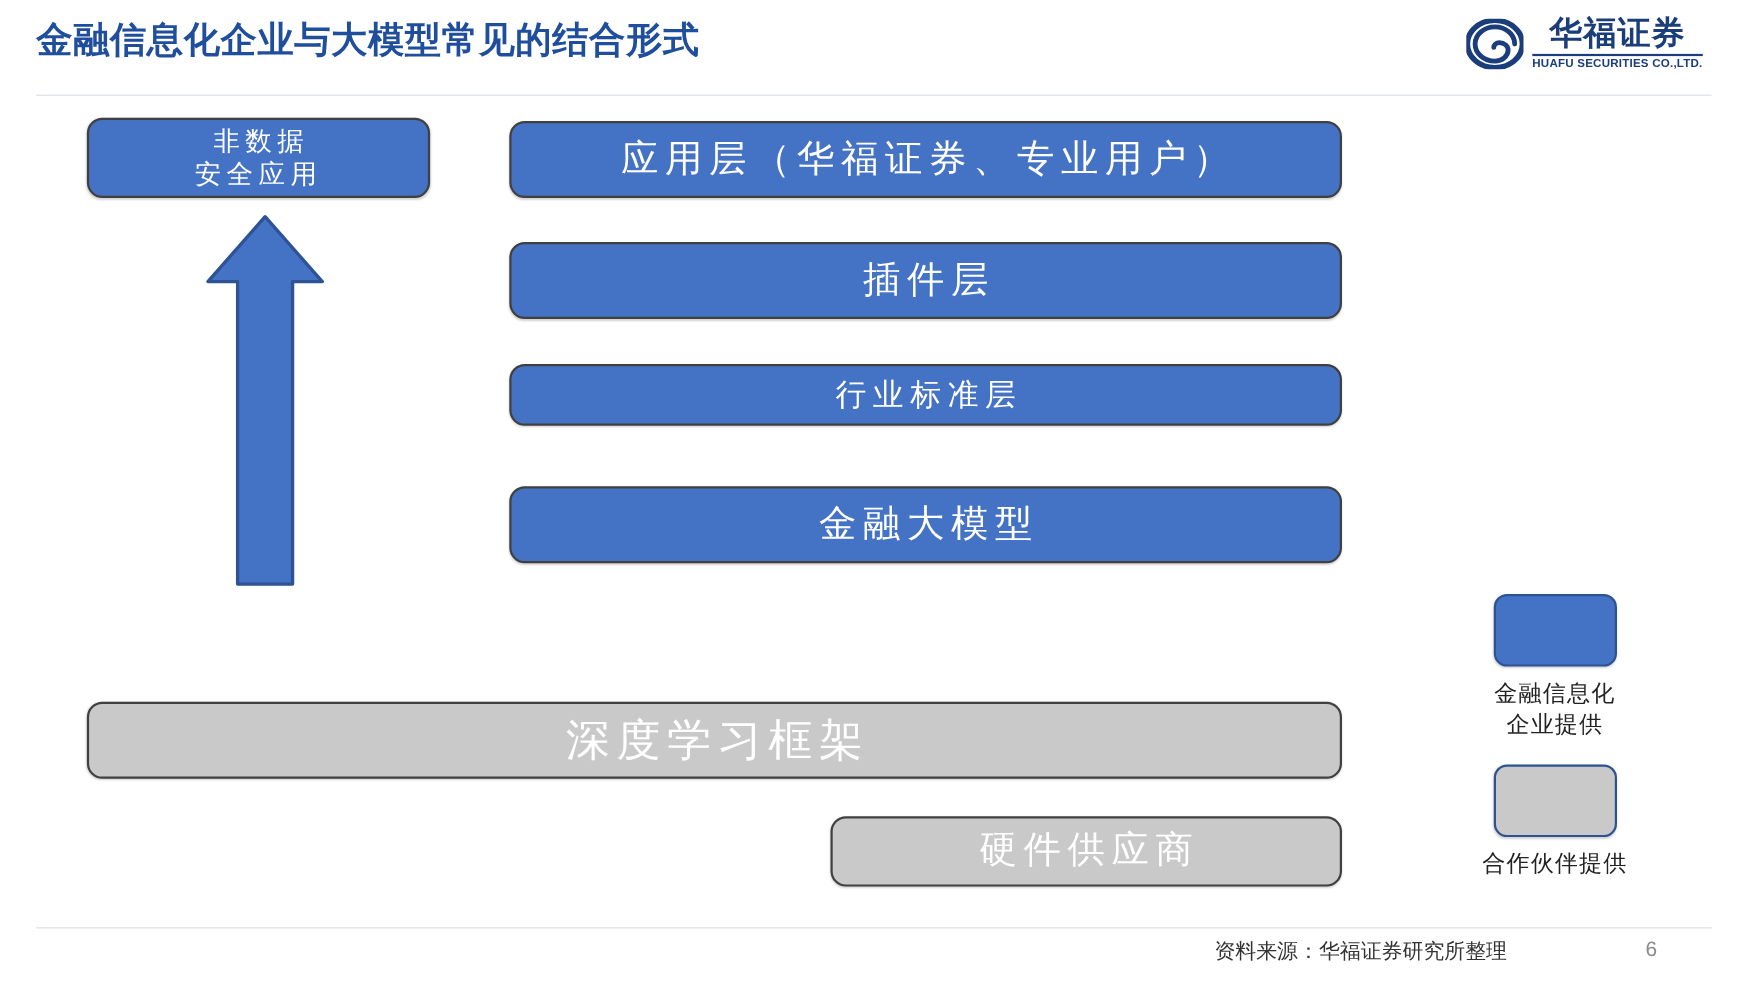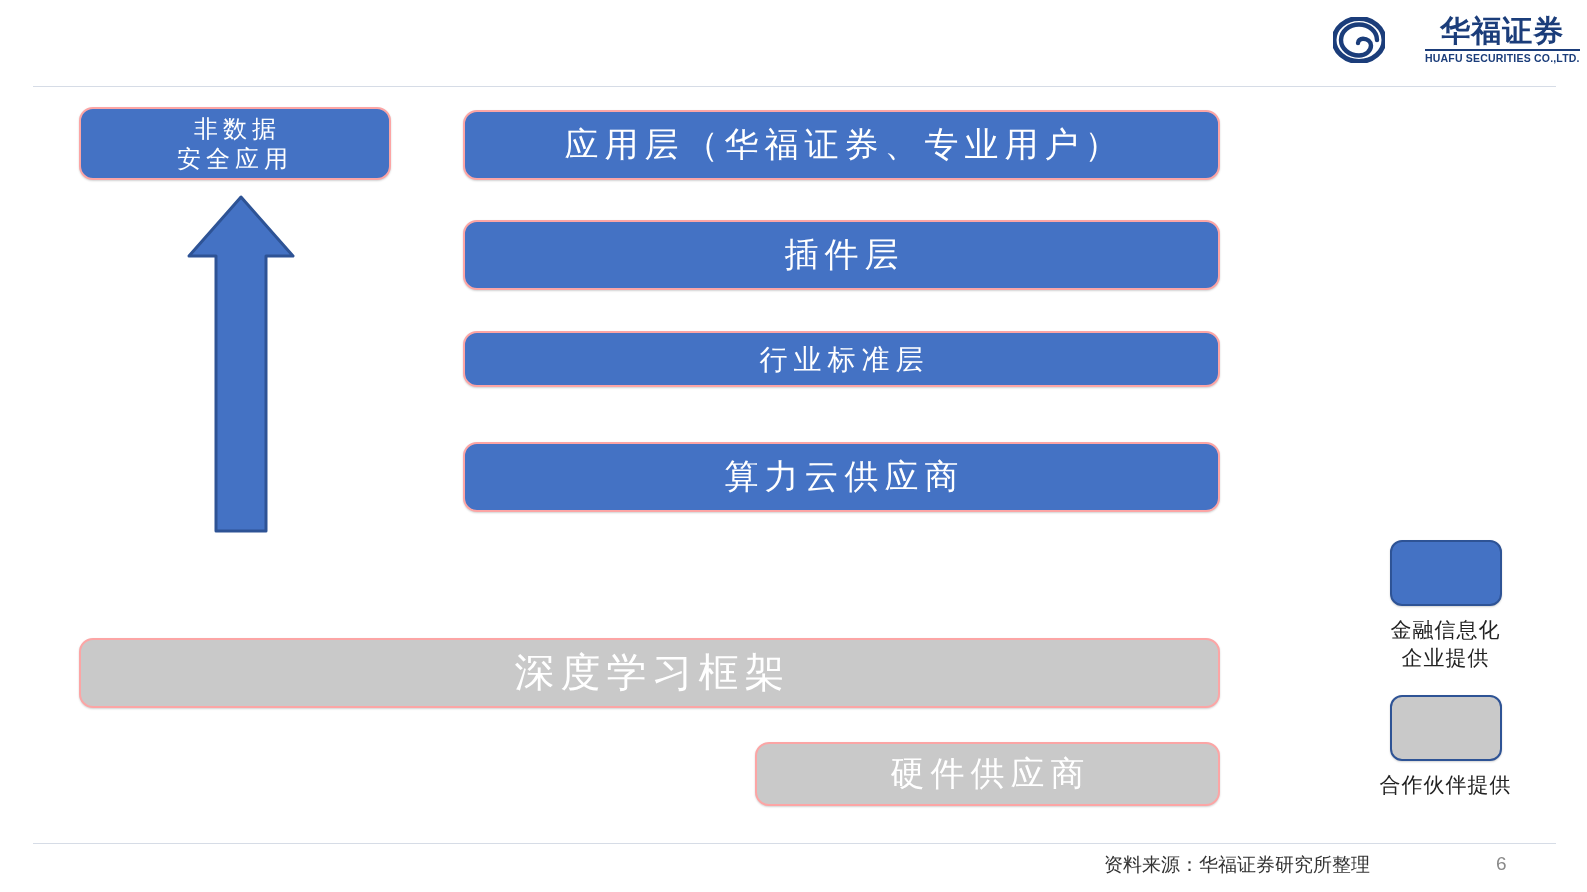--- a/index.html
+++ b/index.html
@@ -57,21 +57,20 @@
   .logo-mark {
     width: 52px;
     height: 46px;
     flex: 0 0 auto;
   }
   .logo-text {
     display: flex;
     flex-direction: column;
     align-items: center;
     line-height: 1;
-    margin-left: 32px;
   }
   .logo-cn {
     font-size: 30px;
     font-weight: 700;
     color: #1B3D7A;
     letter-spacing: 1px;
     font-family: "Liberation Serif", "DejaVu Serif", serif;
   }
   .logo-underline {
     width: 100%;
@@ -85,21 +84,21 @@
     color: #1B3D7A;
     letter-spacing: 0.2px;
     white-space: nowrap;
   }
 
   
   .bar {
     position: absolute;
     box-sizing: border-box;
     border-radius: 14px;
-    border: 2px solid #fca5a5;
+    border: 2px solid #404040;
     display: flex;
     align-items: center;
     justify-content: center;
     text-align: center;
     color: #ffffff;
     font-family: "Liberation Serif", "DejaVu Serif", serif;
     line-height: 1.25;
     box-shadow: 0 1px 2px rgba(0,0,0,0.18);
   }
   .bar.blue  { background: #4472C4; }
@@ -116,21 +115,21 @@
     position: absolute;
     left: 186px;
     top: 194px;
     width: 110px;
     height: 340px;
   }
 
   
   .legend {
     position: absolute;
-    left: 1338px;
+    left: 1306px;
     top: 540px;
     width: 215px;
     display: flex;
     flex-direction: column;
     align-items: center;
   }
   .legend-swatch {
     box-sizing: border-box;
     width: 112px;
     height: 66px;
@@ -177,20 +176,21 @@
     top: 853px;
     font-size: 19px;
     color: #8A8A8A;
   }
 </style>
 </head>
 <body>
 
 <div class="slide">
 
+  <div class="slide-title">金融信息化企业与大模型常见的结合形式</div>
   <div class="header-rule"></div>
 
   <div class="logo">
     <span class="logo-mark">
       <svg viewBox="0 0 52 46" width="52" height="46" aria-hidden="true">
         <ellipse cx="26" cy="23" rx="25" ry="21.5" fill="none" stroke="#1B3D7A" stroke-width="5"></ellipse>
         <path d="M44 23 a18 15.5 0 1 0 -18 15.5 a12 10 0 0 0 12 -10 a8 6.8 0 0 0 -8 -6.8 a5 4.4 0 0 0 -5 4.4" fill="none" stroke="#1B3D7A" stroke-width="4.4" stroke-linecap="round"></path>
       </svg>
     </span>
     <span class="logo-text">
@@ -217,21 +217,21 @@
 
   <div class="bar blue" style="left:463px; top:220px; width:757px; height:70px; font-size:34px;">
     <span class="bar-label">插件层</span>
   </div>
 
   <div class="bar blue" style="left:463px; top:331px; width:757px; height:56px; font-size:28px;">
     <span class="bar-label">行业标准层</span>
   </div>
 
   <div class="bar blue" style="left:463px; top:442px; width:757px; height:70px; font-size:34px;">
-    <span class="bar-label">算力云供应商</span>
+    <span class="bar-label">金融大模型</span>
   </div>
 
 
   <div class="bar gray" style="left:79px; top:638px; width:1141px; height:70px; font-size:40px;">
     <span class="bar-label">深度学习框架</span>
   </div>
 
 
   <div class="bar gray" style="left:755px; top:742px; width:465px; height:64px; font-size:34px;">
     <span class="bar-label">硬件供应商</span>

